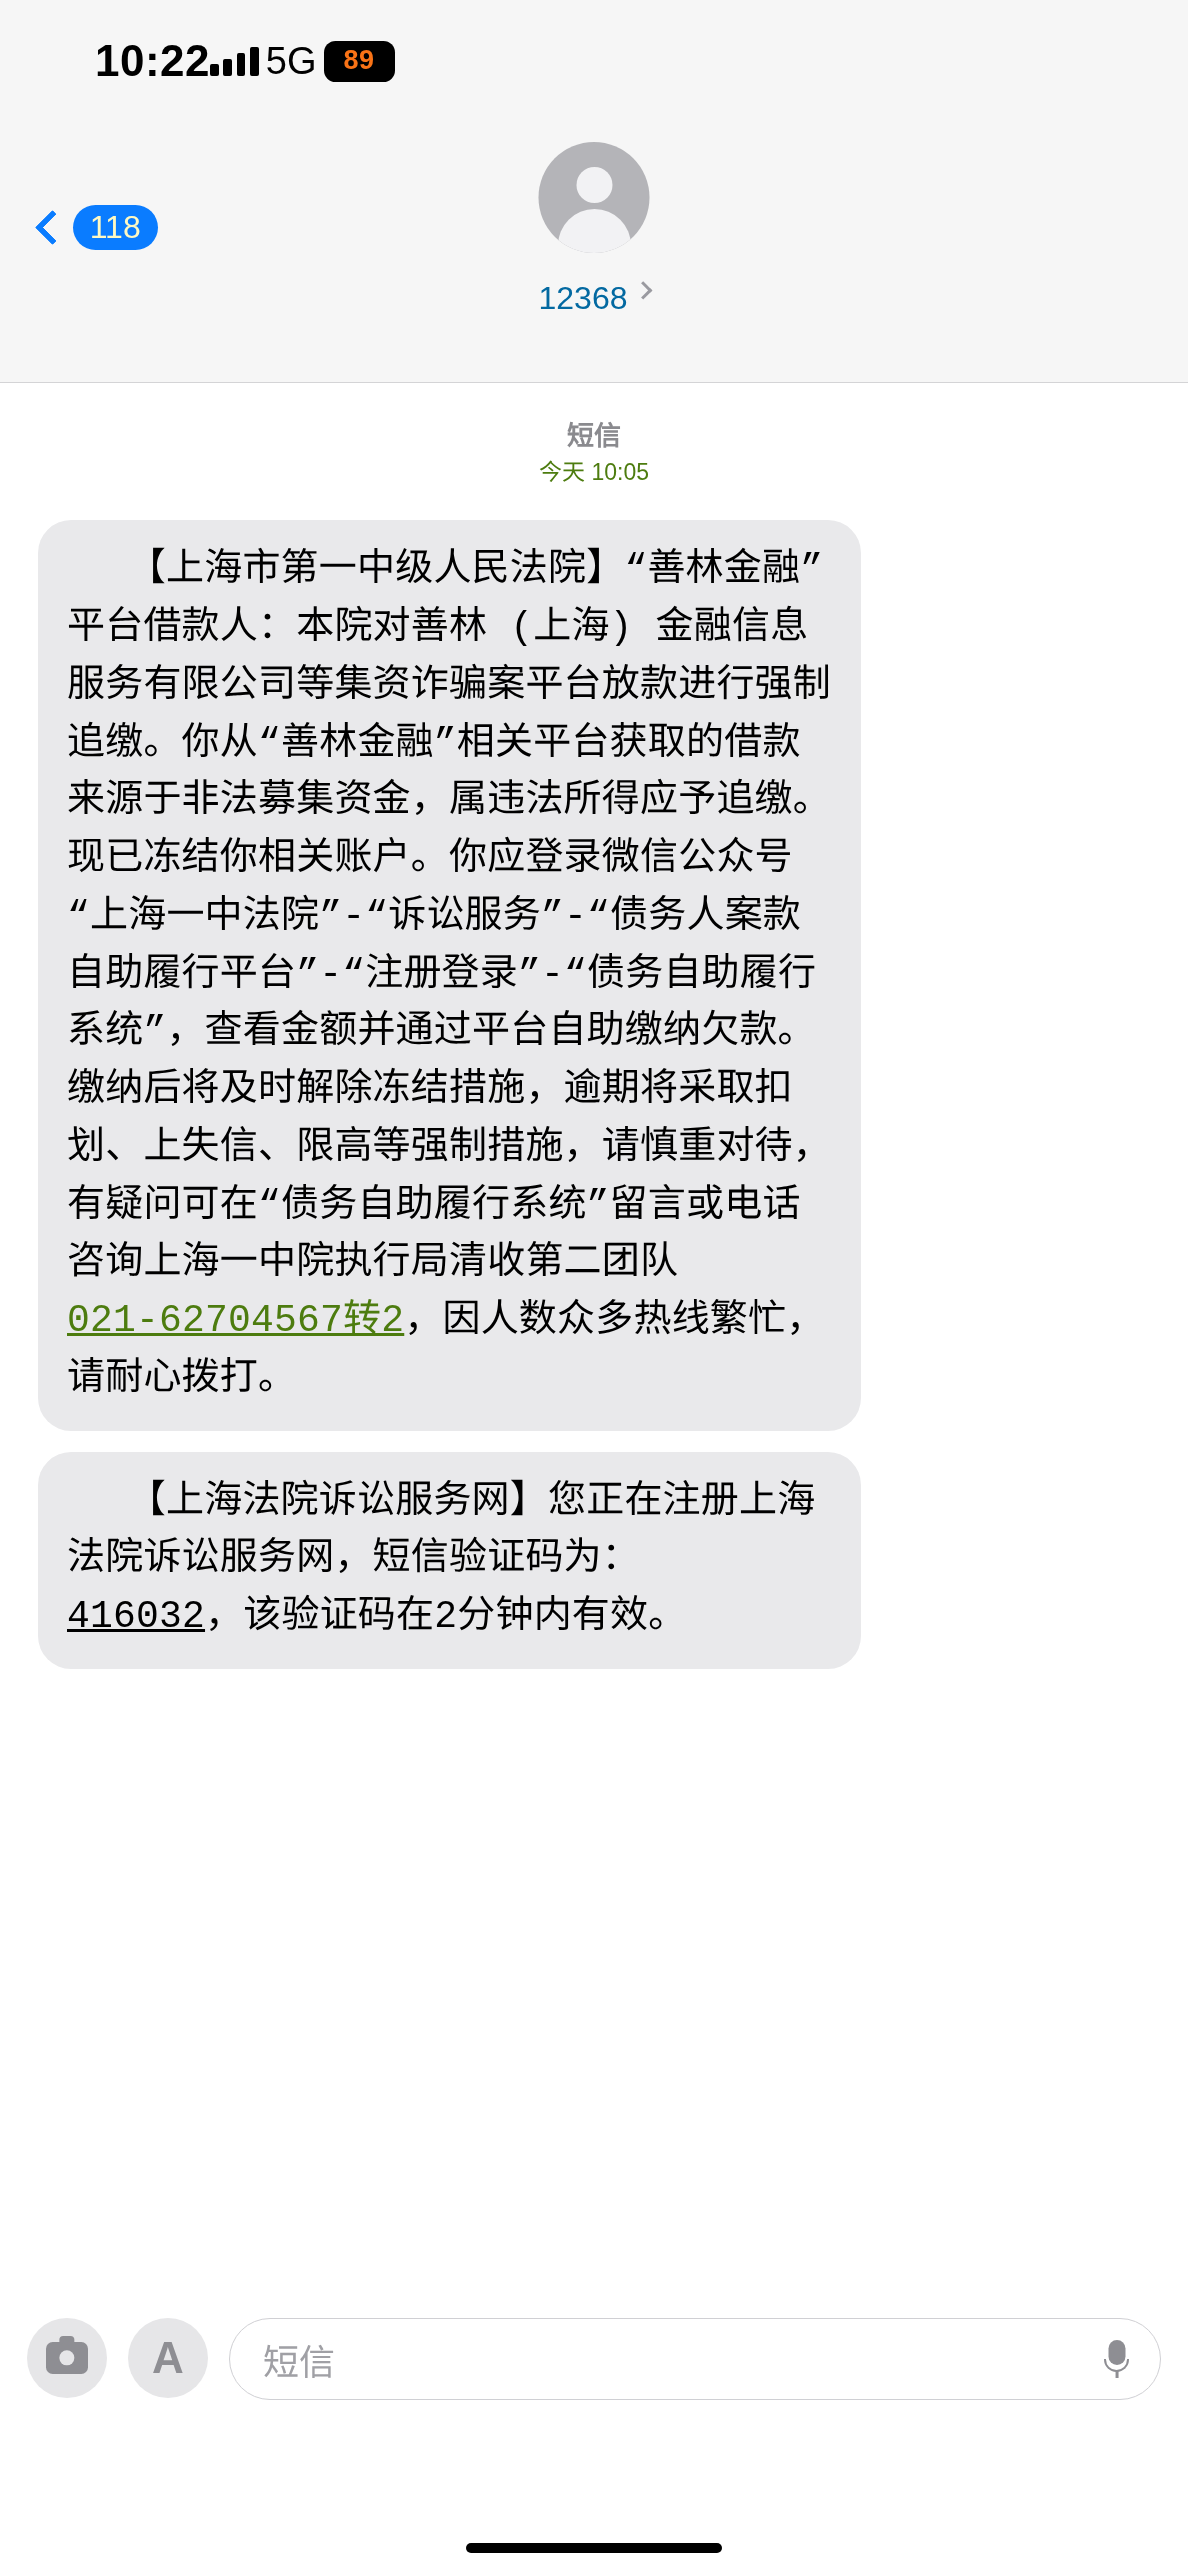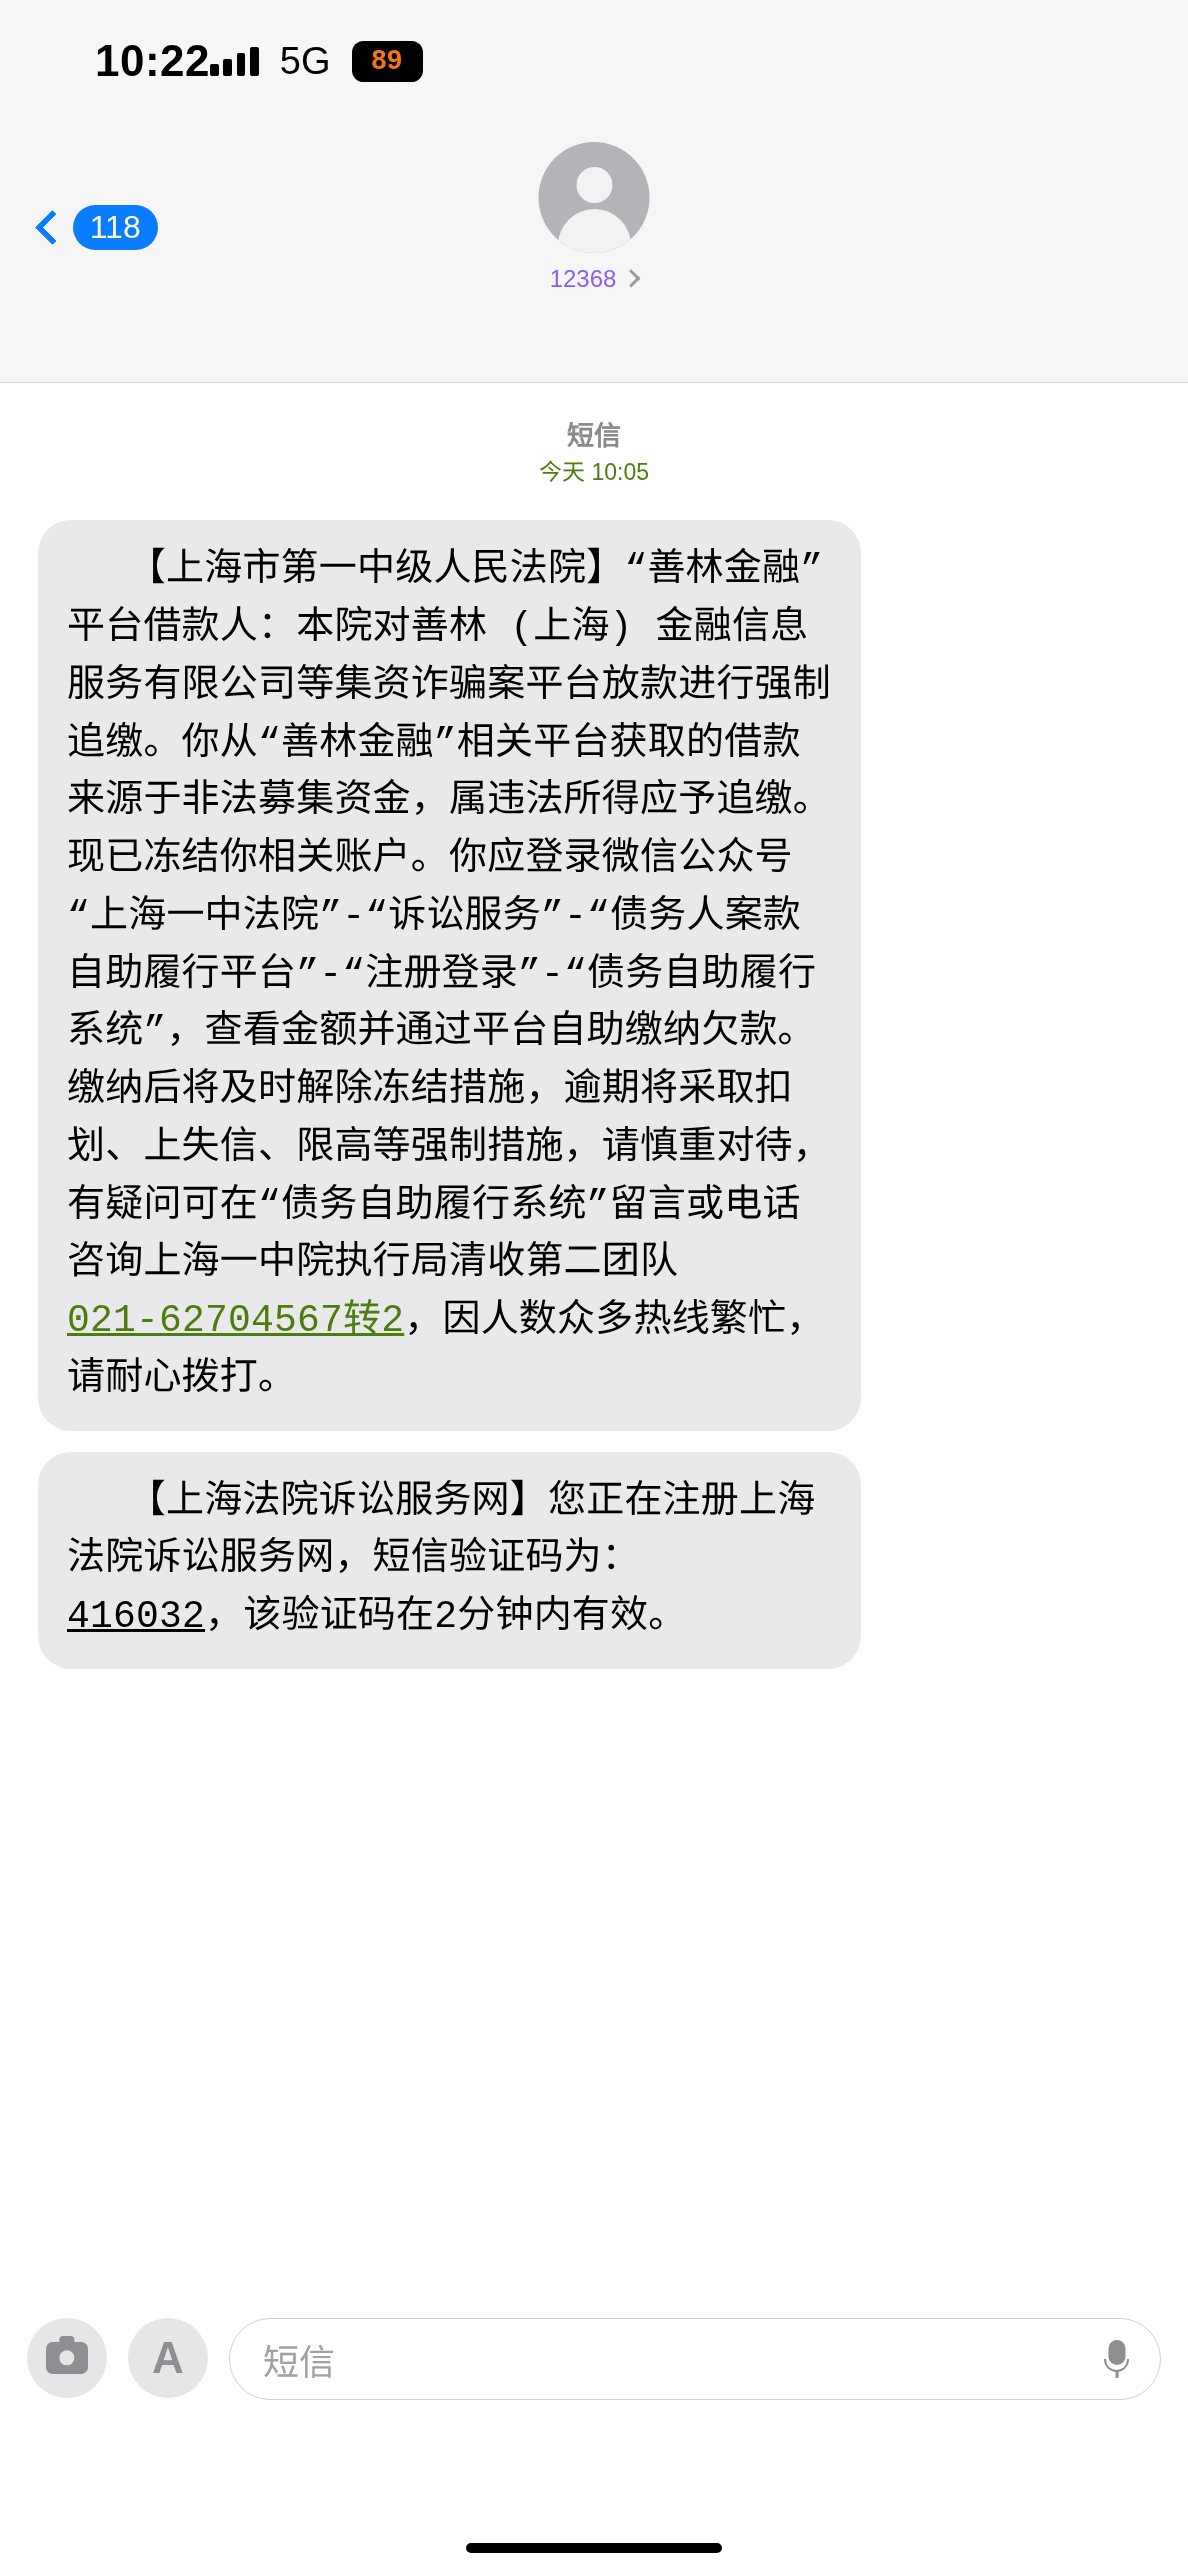--- a/index.html
+++ b/index.html
@@ -27,21 +27,21 @@
     font-size: 44px;
     font-weight: bold;
     letter-spacing: 0.5px;
     color: #000;
     margin-left: 38px;
     margin-top: 7.7px;
   }
   .status-right {
     display: flex;
     align-items: center;
-    gap: 21px;
+    gap: 7px;
     margin-right: 9.6px;
     margin-top: 7.7px;
   }
   .signal-bars {
     display: flex;
     align-items: flex-end;
     gap: 4.8px;
     height: 29px;
   }
   .signal-bars i {
@@ -135,22 +135,23 @@
     left: 50%; bottom: -3.8px;
     transform: translateX(-50%);
   }
   .contact-name-row {
     display: flex;
     align-items: center;
     gap: 8.6px;
     margin-top: 11.5px;
   }
   .contact-name {
-    font-size: 24px;
-    color: #8b5cf6;
+    font-size: 32px;
+    color: #0369a1;
+    margin-top: 15px;
   }
   .chevron-right {
     width: 13.4px; height: 13.4px;
     border-right: 3.8px solid #9a9aa0;
     border-top: 3.8px solid #9a9aa0;
     transform: rotate(45deg);
   }
 
   
   .thread {

